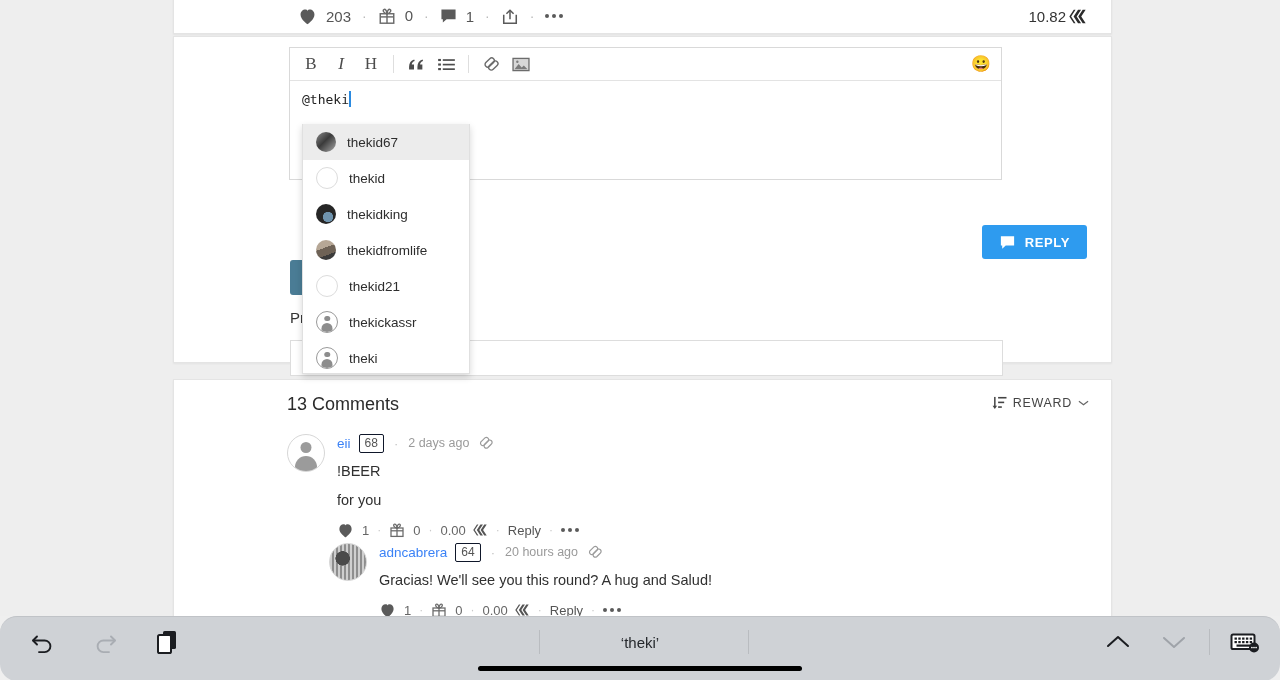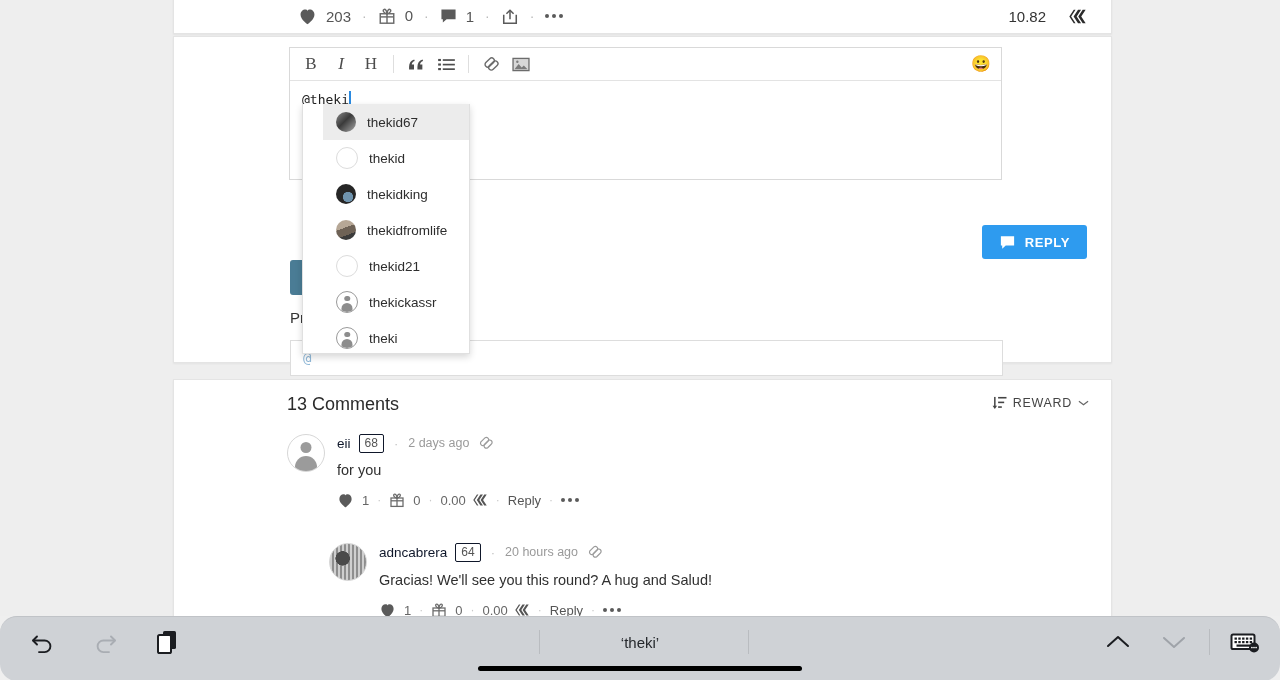--- a/index.html
+++ b/index.html
@@ -35,21 +35,21 @@
   .stats-row {
     position: absolute; left: 0; right: 0; bottom: 0;
     height: 34px; display: flex; align-items: center;
   }
   .stats-left {
     position: absolute; left: 124px; top: 0;
     height: 34px; display: flex; align-items: center; gap: 0px;
   }
   .stats-right {
     position: absolute; right: 24px; top: 0;
-    height: 34px; display: flex; align-items: center; gap: 22px;
+    height: 34px; display: flex; align-items: center; gap: 2px;
   }
   .stat-item { display: flex; align-items: flex-start; gap: 9px; }
   .stat-val { font-size: 15px; color: #555; }
   .dotsep { color: #bbb; font-size: 14px; margin: 0 11px; }
   .payout { font-size: 15px; color: #333; }
 
   svg.ic { display: block; }
   .heart-filled { fill: #5a5a5a; }
   .gift-ic { fill: none; stroke: #6b6b6b; stroke-width: 1.6; }
   .cmt-ic { fill: #5a5a5a; }
@@ -121,30 +121,29 @@
     height: 34px; min-width: 82px;
     background: #2e9bef; border-radius: 3px;
     display: flex; align-items: center; justify-content: center;
     gap: 9px; padding: 0 17px; box-sizing: border-box;
     color: #fff;
   }
   .reply-label { font-size: 13px; letter-spacing: 0.6px; font-weight: bold; }
 
   
   .ac-dropdown {
-    position: absolute; left: 302px; top: 104px;
+    position: absolute; left: 302px; top: 124px;
     width: 168px; height: 250px;
     background: #ffffff;
     border: 1px solid #e0e0e0;
     border-top: none;
     box-shadow: 0 3px 7px rgba(0,0,0,0.16);
     box-sizing: border-box;
     overflow: hidden;
     z-index: 40;
-    padding-left: 20px;
   }
   .ac-item {
     height: 36px; display: flex; align-items: center;
     gap: 11px; padding: 0 13px; box-sizing: border-box;
   }
   .ac-item.sel { background: #ececec; }
   .ac-name { font-size: 13.5px; color: #2d2d2d; }
   .ac-av {
     width: 20px; height: 20px; border-radius: 50%;
     flex: 0 0 20px; overflow: hidden; position: relative;
@@ -201,21 +200,21 @@
     transform: translateX(-50%);
     width: 22px; height: 17px; border-radius: 11px 11px 0 0; background: #9b9b9b;
   }
   .c-av.img {
     background:
       radial-gradient(circle at 35% 40%, #4a4a4a 0 22%, rgba(0,0,0,0) 23%),
       repeating-linear-gradient(90deg,#cfcfcf 0 2px,#8e8e8e 2px 4px);
   }
   .c-body { margin-left: 50px; }
   .c-meta { display: flex; align-items: center; height: 18px; }
-  .c-user { font-size: 13.5px; color: #0f172a; }
+  .c-user { font-size: 13.5px; color: #3b82f6; }
   .c-rep {
     margin-left: 8px; min-width: 22px; height: 19px;
     border: 1px solid #0f172a; border-radius: 2px;
     font-size: 12px; color: #555; display: flex;
     align-items: center; justify-content: center; padding: 0 5px;
     box-sizing: border-box;
   }
   .c-dot { margin: 0 10px; color: #c2c2c2; font-size: 13px; }
   .c-time { font-size: 12.5px; color: #9a9a9a; }
   .c-link { margin-left: 10px; display: flex; align-items: center; }
@@ -461,20 +460,21 @@
             <span class="c-time">2 days ago</span>
             <span class="c-link">
               <svg class="ic" width="15" height="14" viewBox="0 0 16 15">
                 <g fill="none" stroke="#9a9a9a" stroke-width="1.3">
                   <path d="M5.8 9 9.5 5.3a2.5 2.5 0 1 1 3.5 3.5L9.3 12.5a2.5 2.5 0 0 1-3.5-3.5"></path>
                   <path d="M9.8 5.5 6.1 9.2a2.5 2.5 0 1 1-3.5-3.5L6.3 2a2.5 2.5 0 0 1 3.5 3.5"></path>
                 </g>
               </svg>
             </span>
           </div>
+          <div class="c-text">!BEER</div>
           <div class="c-text" style="margin-top:8px">for you</div>
           <div class="c-actions">
             <span>
               <svg class="ic" width="17" height="15" viewBox="0 0 24 22">
                 <path class="heart-filled" d="M12 21s-9-5.7-9-12.2C3 4.6 5.9 2 9.1 2c1.8 0 3 .8 2.9 2.2C12 2.8 13.2 2 15 2c3.2 0 6 2.6 6 6.8C21 15.3 12 21 12 21z"></path>
               </svg>
             </span>
             <span class="ca-val" style="margin-left:8px">1</span>
             <span class="ca-dot">·</span>
             <span>

